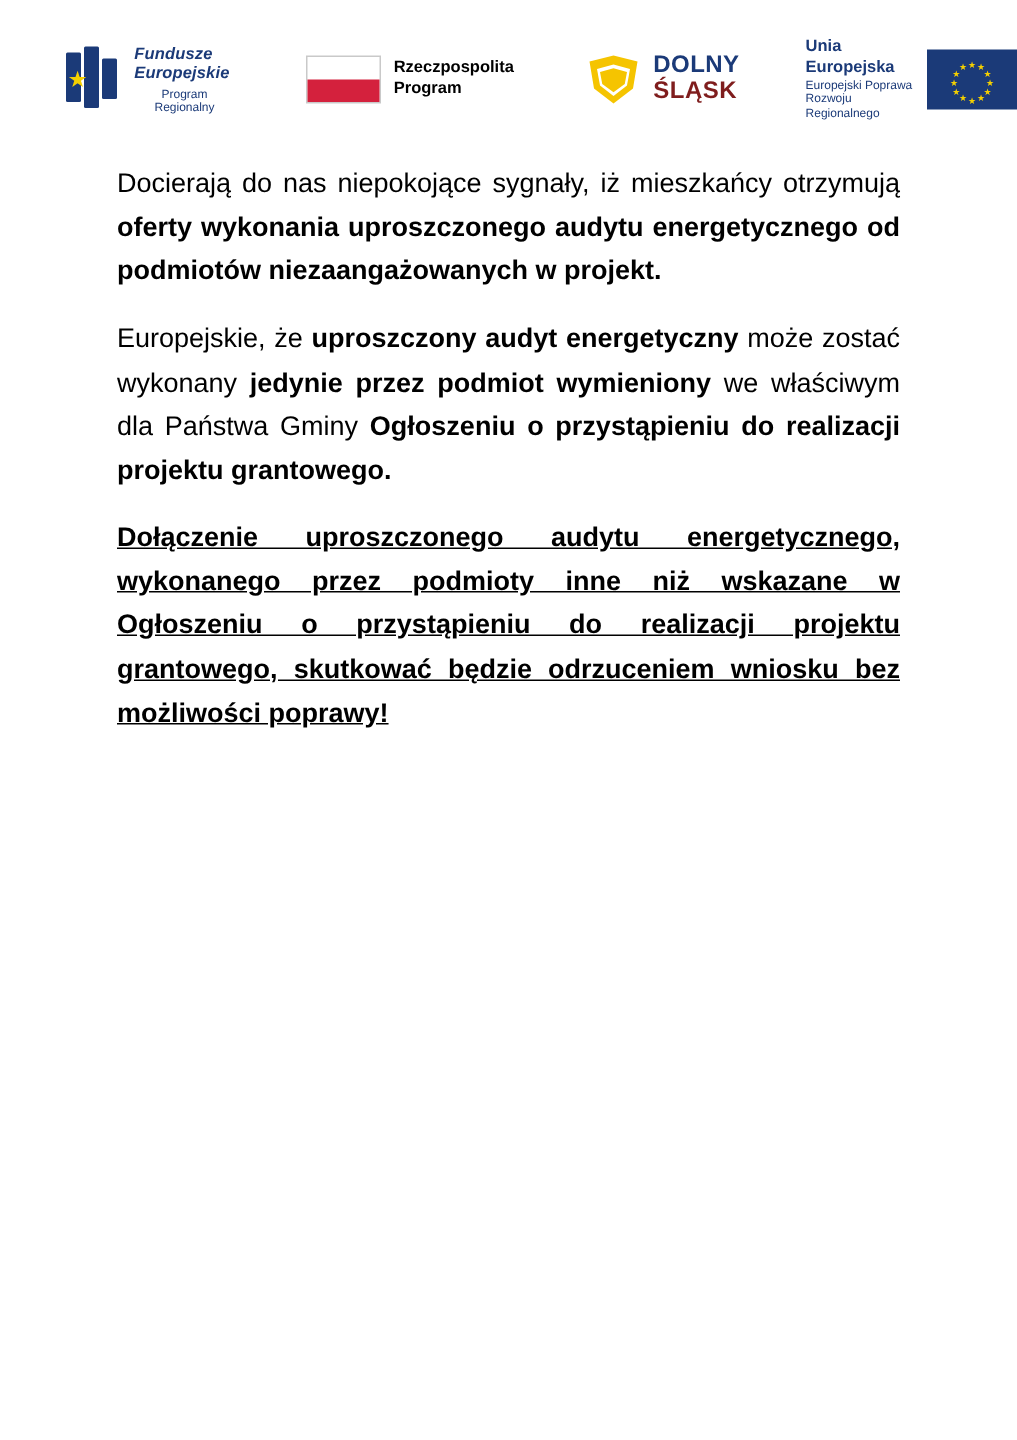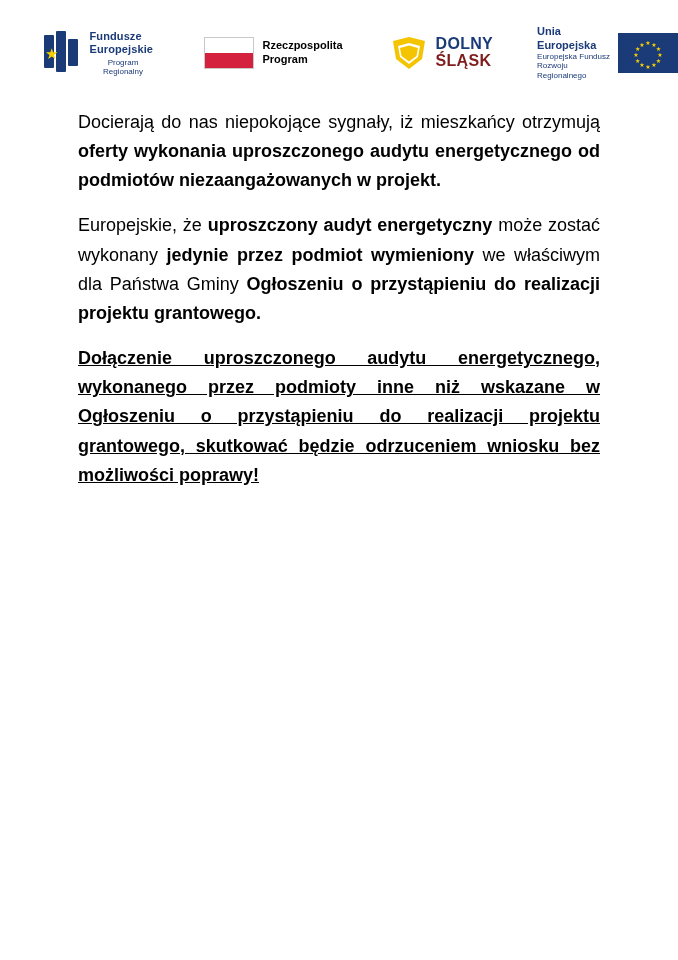--- a/index.html
+++ b/index.html
@@ -58,20 +58,21 @@
     color: #f5d000;
     font-size: 15px;
     line-height: 15px;
   }
   .fe-text { line-height: 1.18; }
   .fe-text .l1, .fe-text .l2 {
     font-weight: bold;
     font-size: 11px;
     color: #1b3a78;
     letter-spacing: .1px;
+    font-style: italic;
   }
   .fe-text .l3 {
     font-size: 8px;
     color: #1b3a78;
     margin-top: 2px;
     text-align: center;
   }
 
   
   .logo-rp { margin-left: 48px; }
@@ -211,21 +212,21 @@
       </div>
       <div class="ds-text">
         <div class="l1">DOLNY</div>
         <div class="l2">ŚLĄSK</div>
       </div>
     </div>
 
     <div class="logo logo-ue">
       <div class="ue-text">
         <div class="l1">Unia Europejska</div>
-        <div class="l2">Europejska Fundusz</div>
+        <div class="l2">Europejski Poprawa</div>
         <div class="l3">Rozwoju Regionalnego</div>
       </div>
       <div class="ue-flag">
         <svg width="60" height="40" viewBox="0 0 60 40">
           <g fill="#f5d000">
             <text x="30" y="12" font-size="6" text-anchor="middle">★</text>
             <text x="36" y="13.6" font-size="6" text-anchor="middle">★</text>
             <text x="40.4" y="18" font-size="6" text-anchor="middle">★</text>
             <text x="42" y="24" font-size="6" text-anchor="middle">★</text>
             <text x="40.4" y="30" font-size="6" text-anchor="middle">★</text>

